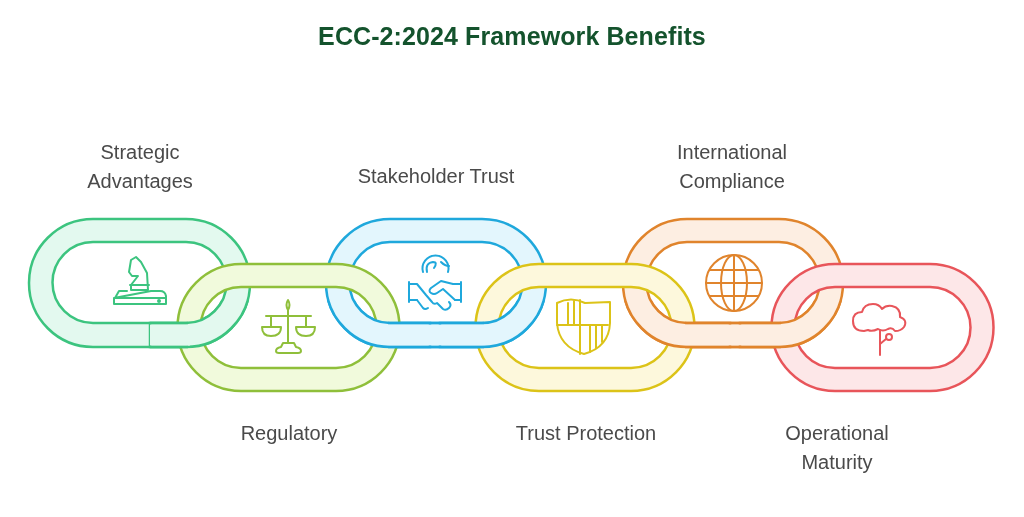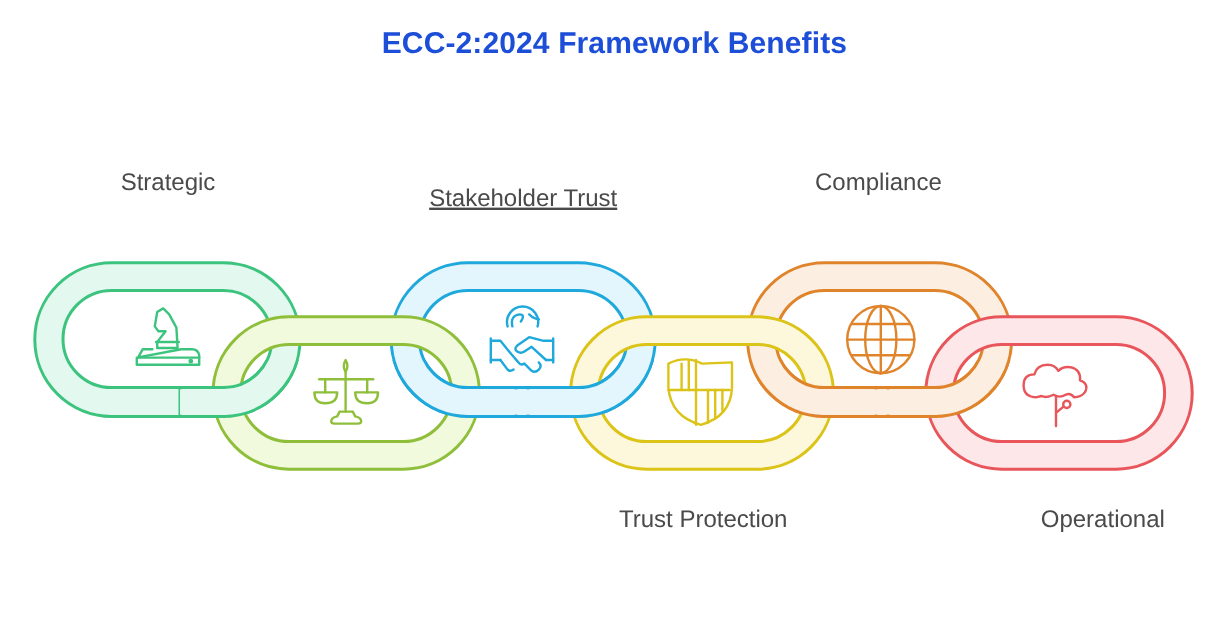--- a/index.html
+++ b/index.html
@@ -15,21 +15,21 @@
       font-family: "Liberation Sans", "DejaVu Sans", sans-serif;
     }
     .title {
       position: absolute;
       left: 0;
       top: 22px;
       width: 1024px;
       text-align: center;
       font-size: 25px;
       font-weight: bold;
-      color: #1d4ed8;
+      color: #14532d;
       letter-spacing: 0.1px;
     }
     .chain {
       position: absolute;
       left: 0;
       top: 0;
       width: 1024px;
       height: 517px;
     }
     .label {
@@ -163,32 +163,36 @@
   <g fill="none" stroke="#e8555a" stroke-width="2" stroke-linejoin="round" stroke-linecap="round">
     <path d="M864,331 Q853,331 853,321 Q853,312 862,312 Q864,304 873,304 Q879,304 882,309 Q886,305 892,306 Q901,308 900,317 Q908,320 904,327 Q901,331 895,331 Q892,327 888,329 Q883,332 878,329 Q872,332 868,330 Z"></path>
     <line x1="880" y1="330" x2="880" y2="355"></line>
     <line x1="880" y1="344" x2="886" y2="339"></line>
     <circle cx="889" cy="337" r="3"></circle>
   </g>
 </svg>
 
 <div class="label" style="left:40px; top:138px; width:200px;">
   <span>Strategic</span>
+  <span>Advantages</span>
 </div>
 
 <div class="label" style="left:189px; top:419px; width:200px;">
+  <span>Regulatory</span>
 </div>
 
-<div class="label" style="left:336px; top:152px; width:200px;text-decoration:underline;">
+<div class="label" style="left:336px; top:162px; width:200px;">
   <span>Stakeholder Trust</span>
 </div>
 
 <div class="label" style="left:486px; top:419px; width:200px;">
   <span>Trust Protection</span>
 </div>
 
 <div class="label" style="left:632px; top:138px; width:200px;">
+  <span>International</span>
   <span>Compliance</span>
 </div>
 
-<div class="label" style="left:819px; top:419px; width:200px;">
+<div class="label" style="left:737px; top:419px; width:200px;">
   <span>Operational</span>
+  <span>Maturity</span>
 </div>
 
 </body></html>

